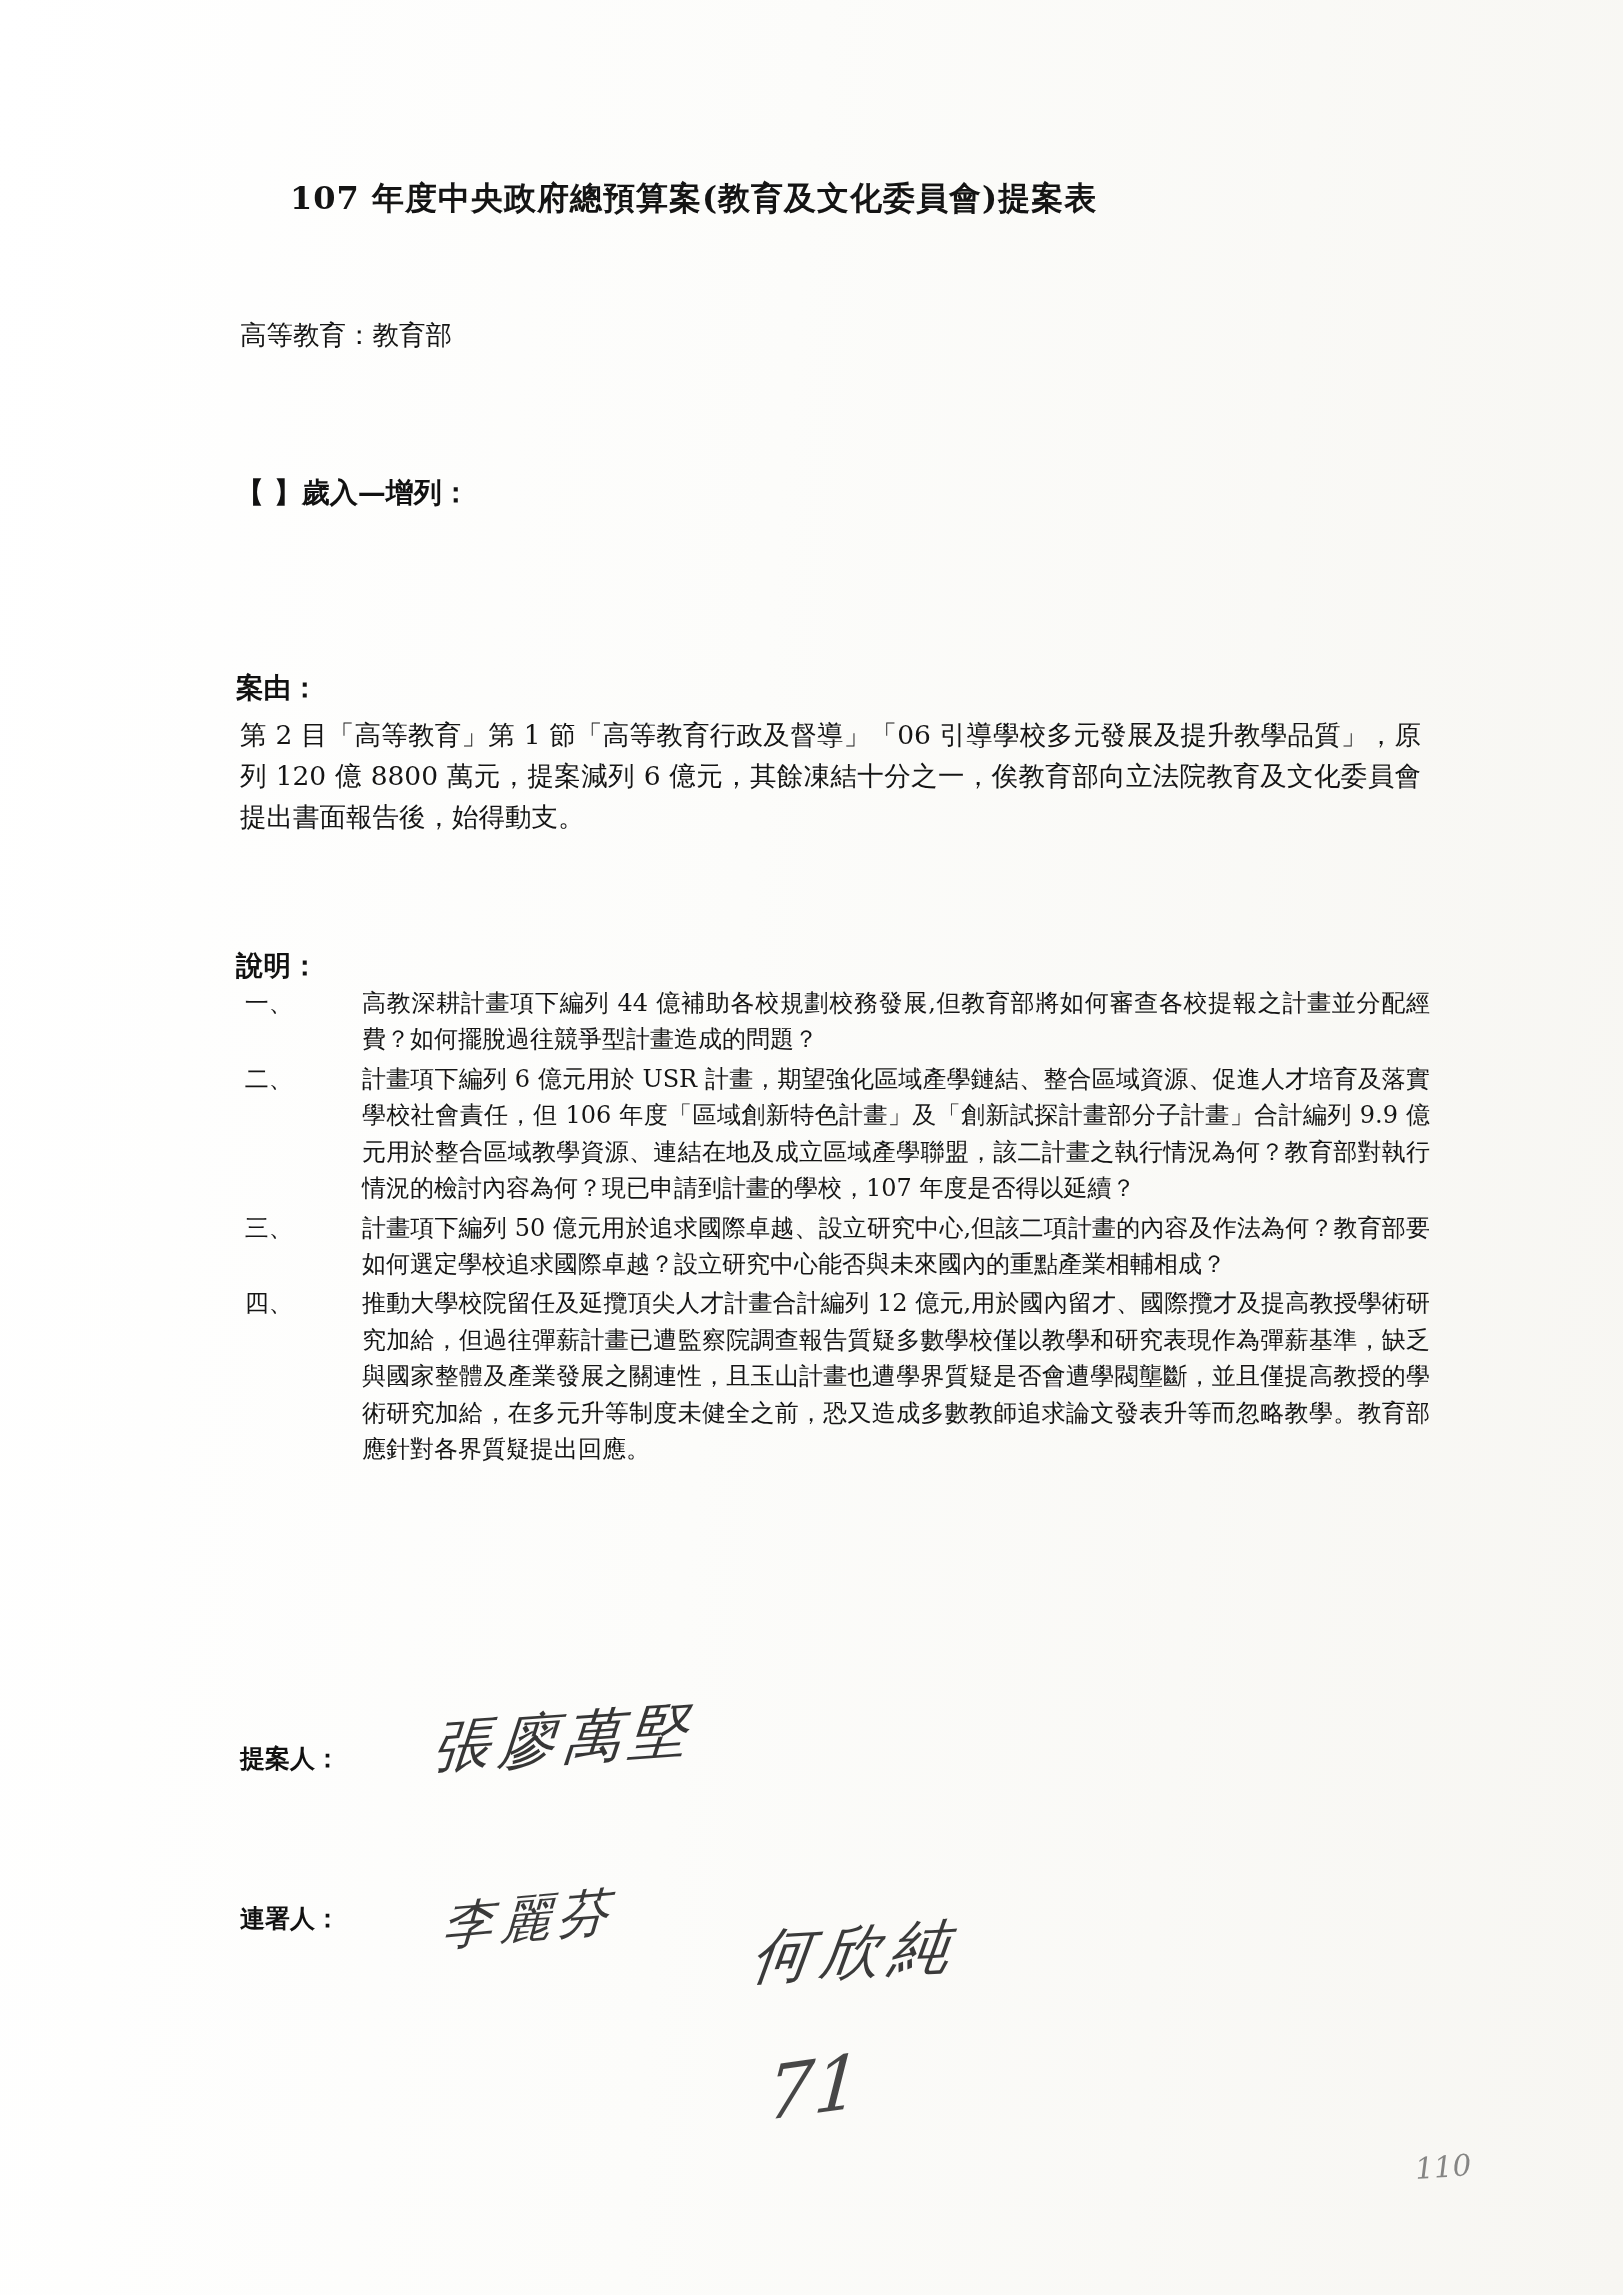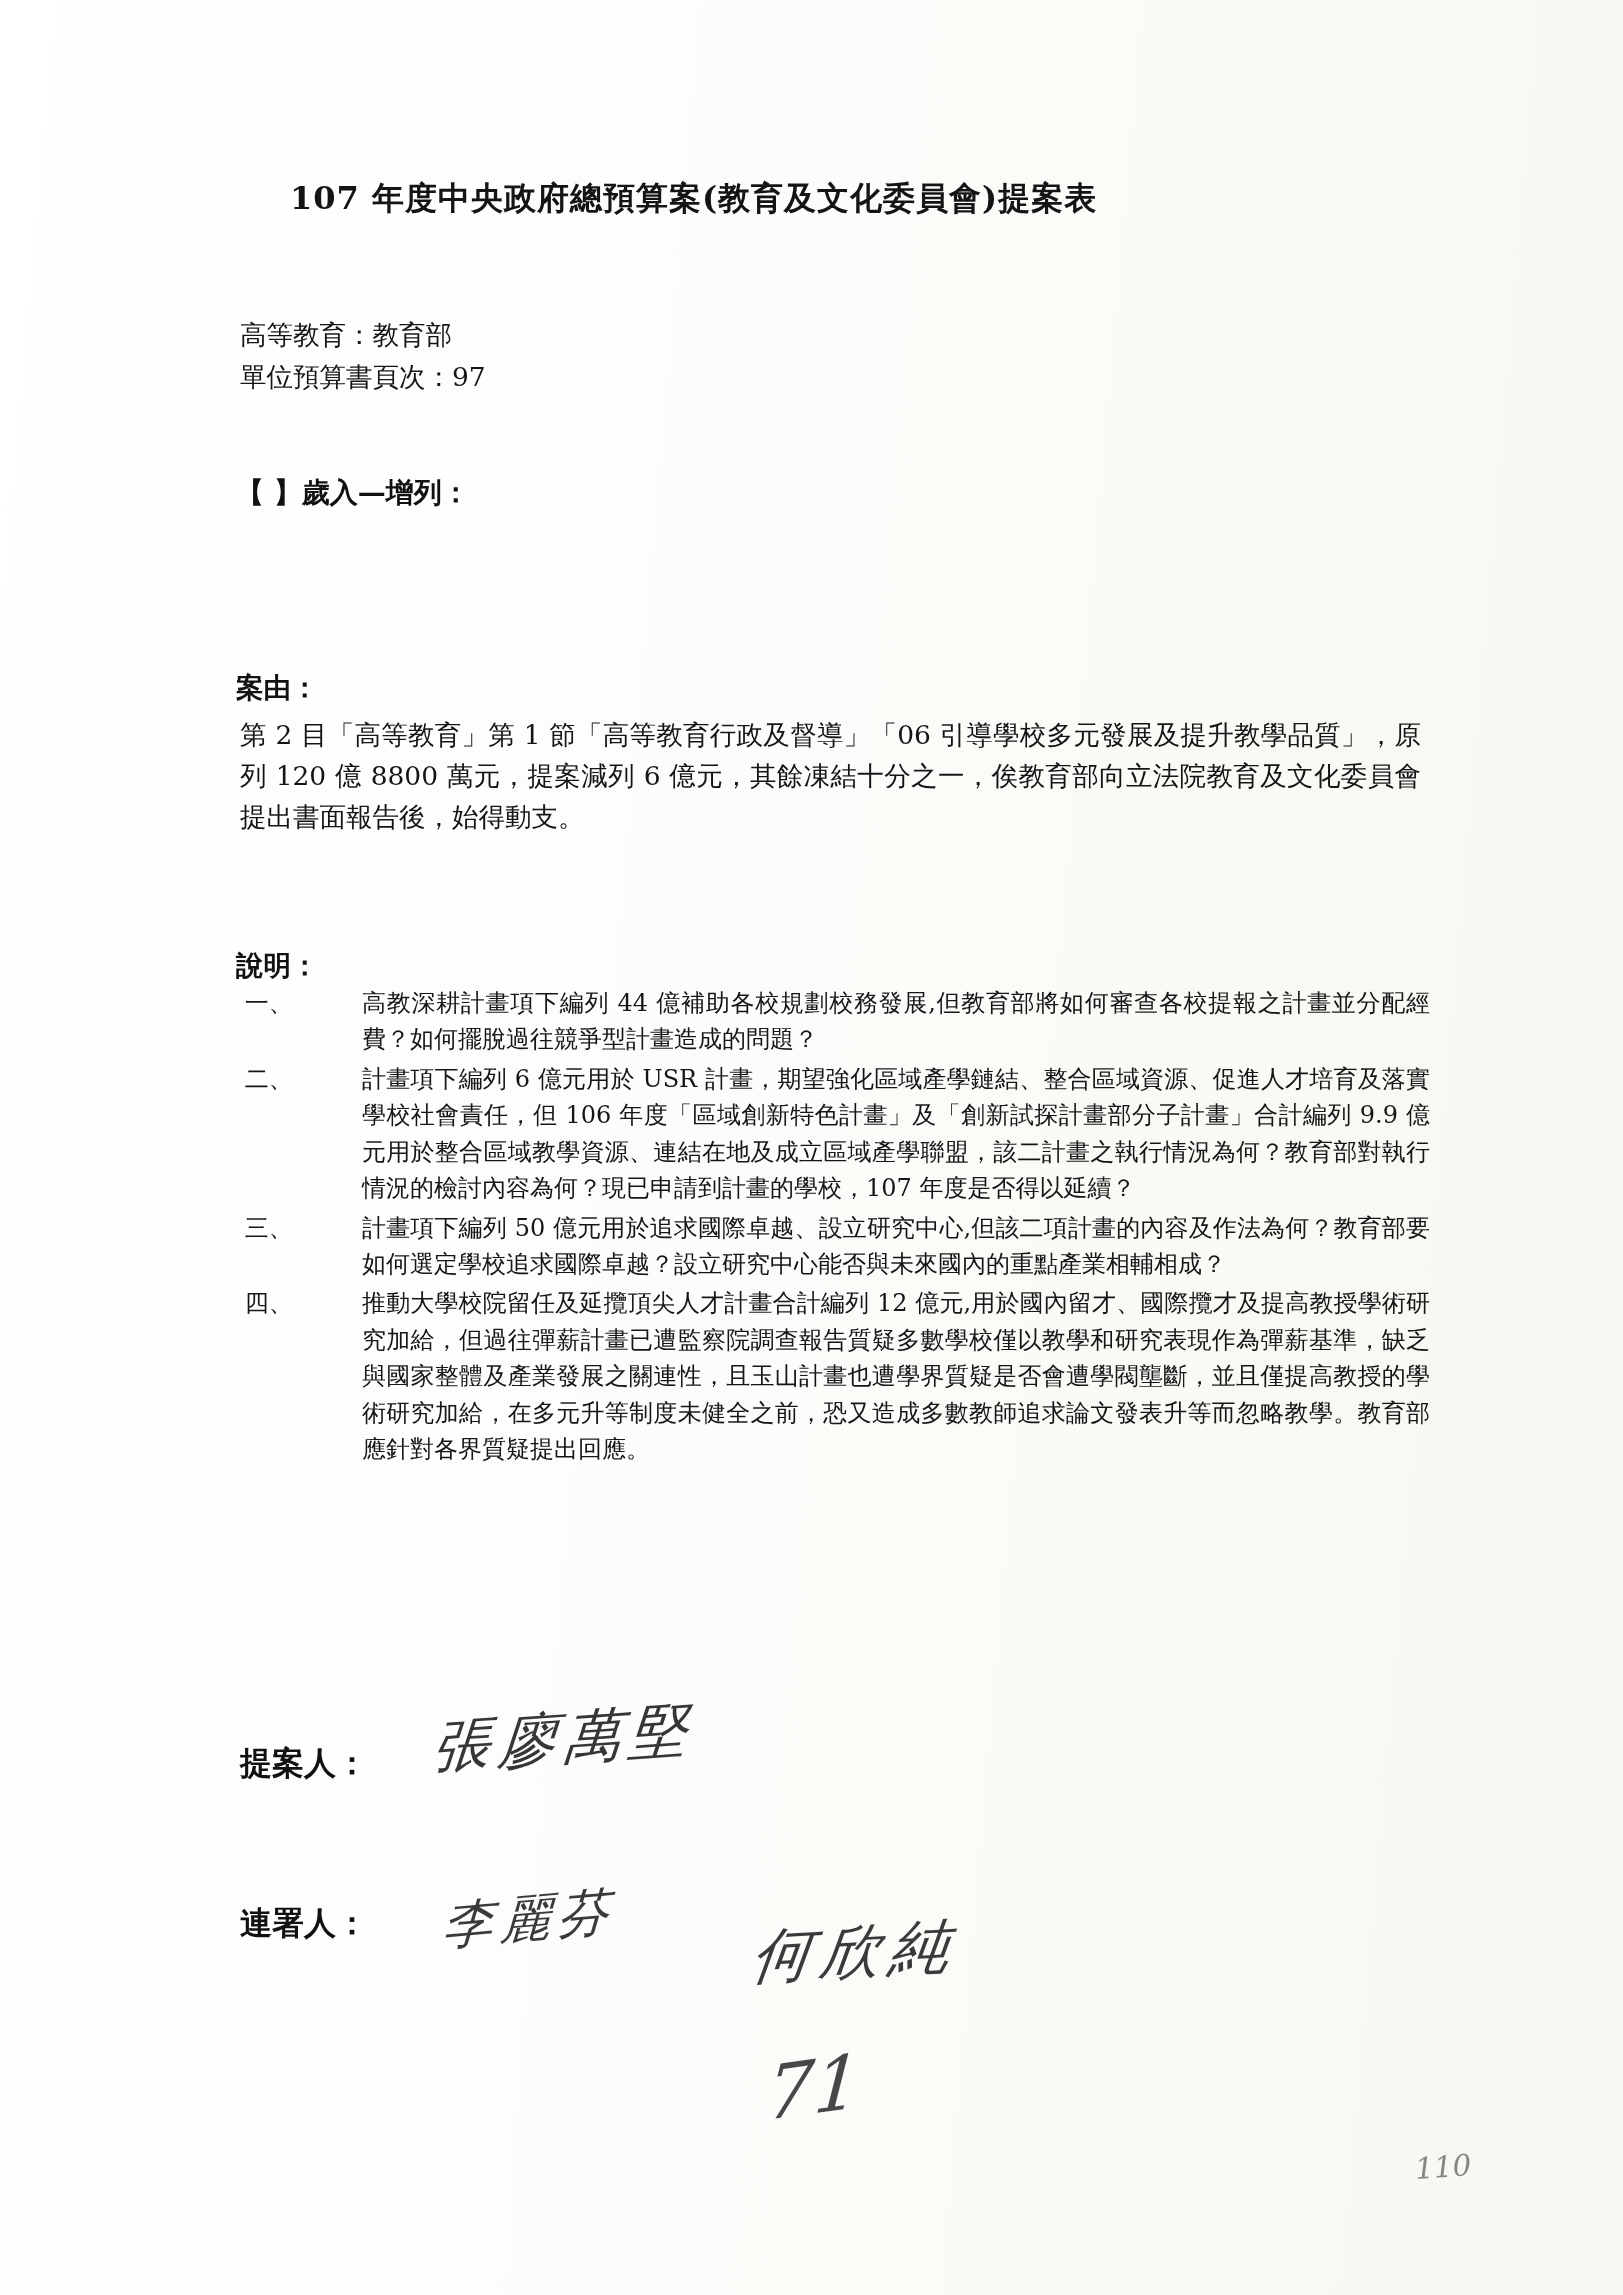--- a/index.html
+++ b/index.html
@@ -116,21 +116,21 @@
   }
   .exp-text {
     flex: 1 1 auto;
     text-align: justify;
     margin-left: 20px;
   }
 
   
   .sig-block {
     position: absolute;
-    font-size: 32px;
+    font-size: 25px;
     font-weight: 700;
     color: #111;
   }
   .sig-proposer { left: 240px; top: 1742px; }
   .sig-cosign { left: 240px; top: 1902px; }
 
   .handwrite {
     position: absolute;
     font-family: "DejaVu Serif", "Liberation Serif", serif;
     color: #1b1b1b;
@@ -187,21 +187,20 @@
 
 <div class="page">
   <div class="paper-tint"></div>
 
   <div class="content">
 
     <div class="doc-title">107 年度中央政府總預算案(教育及文化委員會)提案表</div>
 
     <div class="meta">
       <div>高等教育：教育部</div>
-      <div>單位預算書頁次：97</div>
     </div>
 
     <div class="item-head">
       <div class="row">【  】歲入—增列：</div>
     </div>
 
     <div class="reason">
       <div class="sec-label">案由：</div>
       <p>第 2 目「高等教育」第 1 節「高等教育行政及督導」「06 引導學校多元發展及提升教學品質」，原列 120 億 8800 萬元，提案減列 6 億元，其餘凍結十分之一，俟教育部向立法院教育及文化委員會提出書面報告後，始得動支。</p>
     </div>

